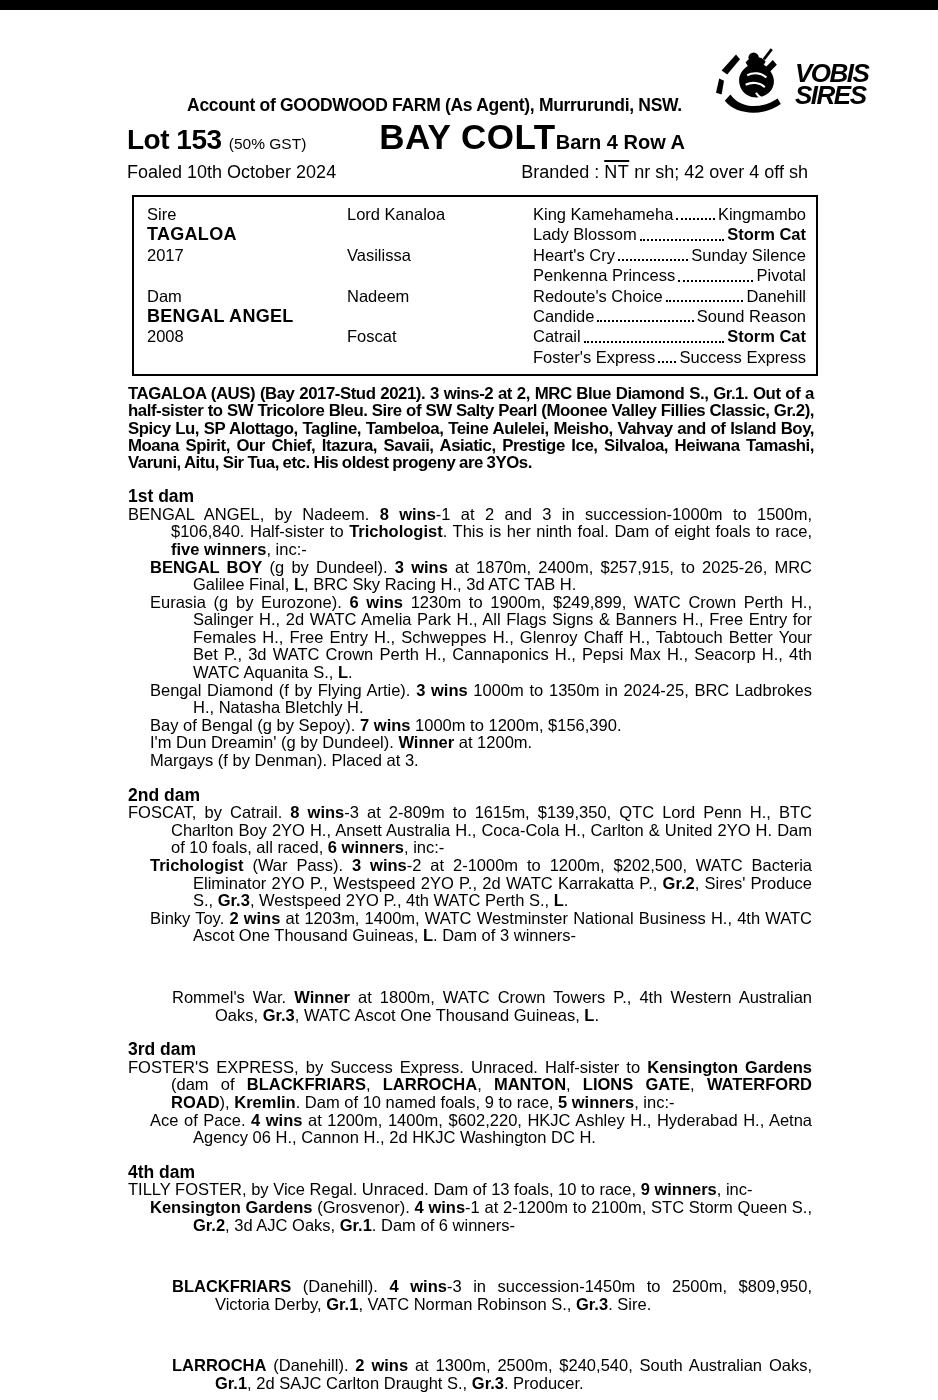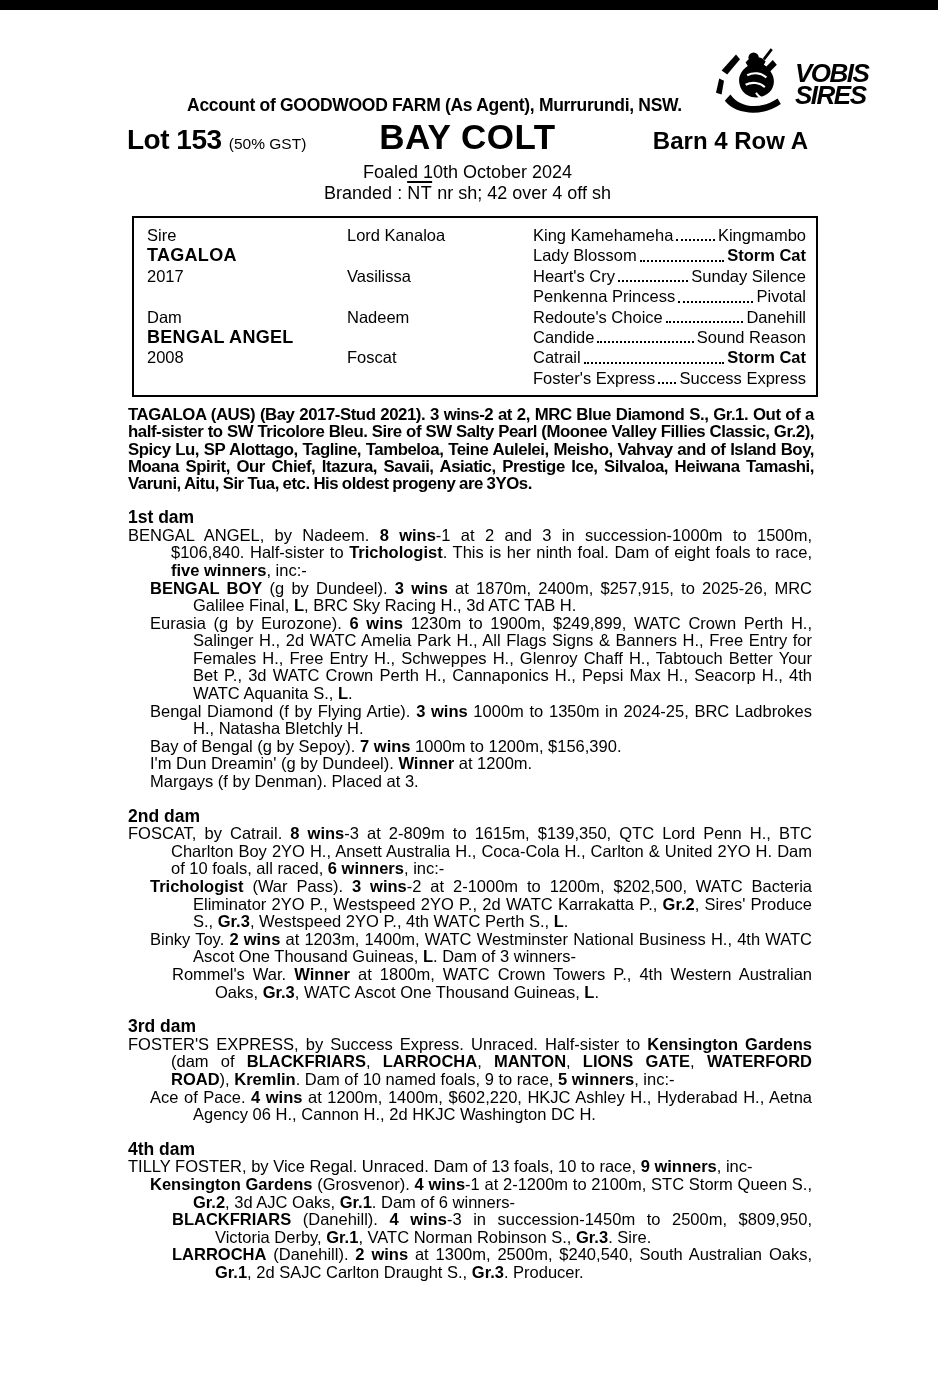--- a/index.html
+++ b/index.html
@@ -15,22 +15,22 @@
   .logo{position:absolute;left:712px;top:48px;display:flex;align-items:center;gap:3px;}
   .logo svg{display:block;}
   .logo-text{font-style:italic;font-weight:bold;font-size:26px;line-height:22px;letter-spacing:-1.5px;}
 
   
   .account{margin-top:85px;text-align:center;font-weight:bold;font-size:17.5px;letter-spacing:-0.3px;padding-right:62px;}
   .lotline{display:grid;grid-template-columns:1fr auto 1fr;align-items:baseline;margin-top:1px;padding:0 10px 0 14px;}
   .lot{font-size:28px;font-weight:bold;letter-spacing:-0.5px;white-space:nowrap;}
   .gst{font-size:15.5px;font-weight:normal;letter-spacing:0;}
   .colt-title{font-size:35px;font-weight:bold;letter-spacing:0.5px;text-align:center;}
-  .barn{font-size:24px;font-weight:bold;text-align:right;white-space:nowrap;}
-  .foaledline{display:flex;justify-content:space-between;align-items:center;font-size:18px;margin-top:5px;padding:0 10px 0 14px;flex-direction:column;}
+  .barn{font-size:20px;font-weight:bold;text-align:left;white-space:nowrap;}
+  .foaledline{display:flex;justify-content:space-between;align-items:center;font-size:18px;margin-top:5px;padding:0 10px 0 14px;}
   .brand-mark{text-decoration:overline;text-decoration-thickness:2px;letter-spacing:0.5px;}
 
   
   .ped-table{
     margin-top:12px;border:2px solid #000;padding:7px 10px 7px 13px;
     display:grid;grid-template-columns:200px 186px 1fr;grid-auto-rows:20.4px;
     font-size:16.5px;
     margin-left:19px;
   }
   .ped-table .c{line-height:20.4px;white-space:nowrap;overflow:hidden;}
@@ -43,21 +43,21 @@
     margin:9px 4px 0 15px;font-weight:bold;text-align:justify;
     font-size:16.8px;line-height:17.2px;letter-spacing:-0.45px;word-spacing:-0.5px;
   }
 
   
   .sections{margin:0 6px 0 15px;font-size:16.5px;line-height:17.6px;}
   .dam-heading{font-weight:bold;font-size:17.5px;margin-top:17px;}
   .para{margin:0;text-align:justify;}
   .L0{padding-left:43px;text-indent:-43px;}
   .L1{padding-left:65px;text-indent:-43px;}
-  .L2{padding-left:87px;text-indent:-43px;}
+  .L2{padding-left:87px;text-indent:-43px;margin-top:44px;}
 </style>
 </head>
 <body>
 
 <div class="topbar"></div>
 
 <div class="logo">
   <span>
     <svg width="80" height="72" viewBox="0 0 100 90" aria-hidden="true">
       <g fill="#000">

